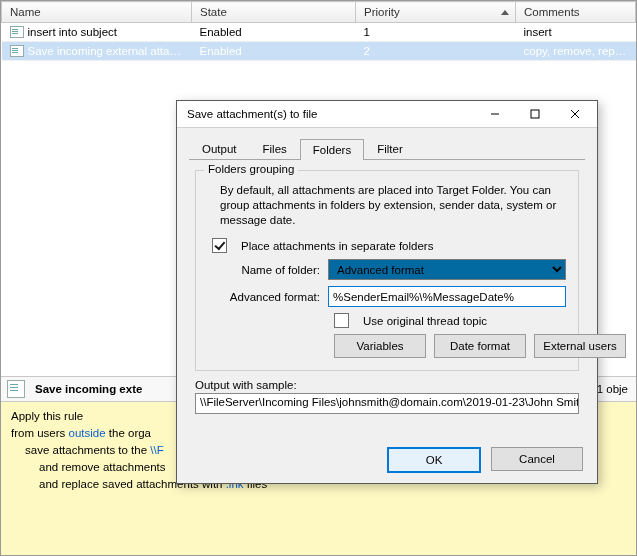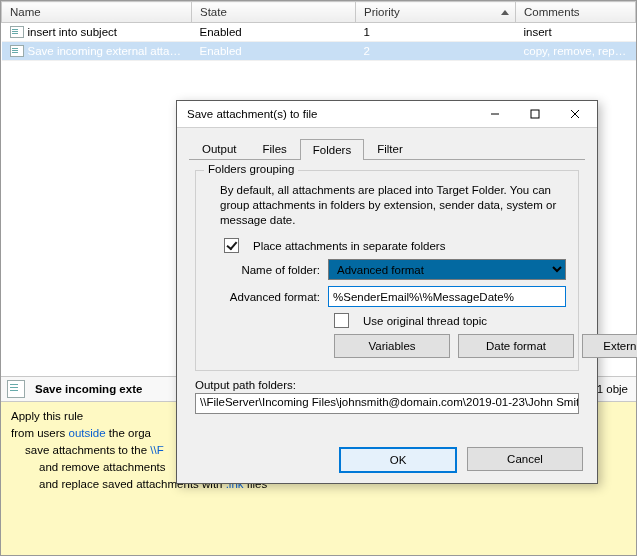--- a/index.html
+++ b/index.html
@@ -38,21 +38,21 @@
   .help{margin:2px 0 10px 12px;line-height:15px}
   .row{display:flex;align-items:center;gap:8px;margin:6px 0}
   .row label{text-align:right;width:112px}
   .chk{width:13px;height:13px;border:1px solid #707070;display:inline-flex;align-items:center;justify-content:center;background:#fff;margin-right:6px}
   .chk.checked::after{content:"";width:8px;height:4px;border-left:2px solid #1a1a1a;border-bottom:2px solid #1a1a1a;transform:rotate(-50deg) translate(1px,-1px)}
   select,input[type=text]{font:inherit;height:21px;border:1px solid #7a7a7a;background:#fff;padding:0 4px;box-sizing:border-box}
   select{width:238px;background:#0369a1}
   .txt{width:238px}
   .txt.focus{border-color:#0078d7;outline:1px solid #0078d7;outline-offset:-1px}
   .btns{display:flex;gap:8px;margin-top:6px;margin-left:126px}
-  .btn{min-width:78px;height:22px;border:1px solid #9b9b9b;background:#e1e1e1;display:inline-flex;align-items:center;justify-content:center;padding:0 18px;cursor:default}
+  .btn{min-width:78px;height:22px;border:1px solid #9b9b9b;background:#e1e1e1;display:inline-flex;align-items:center;justify-content:center;padding:0 6px;cursor:default}
   .btn.primary{border:2px solid #0078d7;background:#e5f1fb}
   .outpath{margin:8px 18px 0 18px}
   .outbox{width:100%;height:21px;border:1px solid #888;background:#fff;padding:2px 4px;box-sizing:border-box;white-space:nowrap;overflow:hidden}
   .dlg-foot{position:absolute;bottom:10px;right:14px;display:flex;gap:10px}
   
   svg{display:block}
 </style>
 </head>
 <body>
 
@@ -131,21 +131,21 @@
         <span class="tab">Files</span>
         <span class="tab active">Folders</span>
         <span class="tab">Filter</span>
       </div>
     <div class="tabline"></div>
 
     <div class="group">
       <span class="legend">Folders grouping</span>
       <div class="help">By default, all attachments are placed into Target Folder. You can group attachments in folders by extension, sender data, system or message date.</div>
 
-      <div class="row" style="margin-left:16px">
+      <div class="row" style="margin-left:4px">
         <span class="chk checked"></span>
         <span>Place attachments in separate folders</span>
       </div>
 
       <div class="row">
         <label>Name of folder:</label>
         <select><option>Advanced format</option></select>
       </div>
 
       <div class="row">
@@ -159,21 +159,21 @@
       </div>
 
       <div class="btns">
         <span class="btn">Variables</span>
         <span class="btn">Date format</span>
         <span class="btn">External users</span>
       </div>
     </div>
 
     <div class="outpath">
-      <div style="margin-bottom:2px">Output path folders:</div>
+      <div style="margin-bottom:2px">Output with sample:</div>
       <div class="outbox">\\FileServer\Incoming Files\johnsmith@domain.com\2019-01-23\John Smith_Ima</div>
     </div>
 
     <div class="dlg-foot">
       <span class="btn primary" style="min-width:78px">OK</span>
       <span class="btn" style="min-width:78px">Cancel</span>
     </div>
   </div>
 </div>
 

